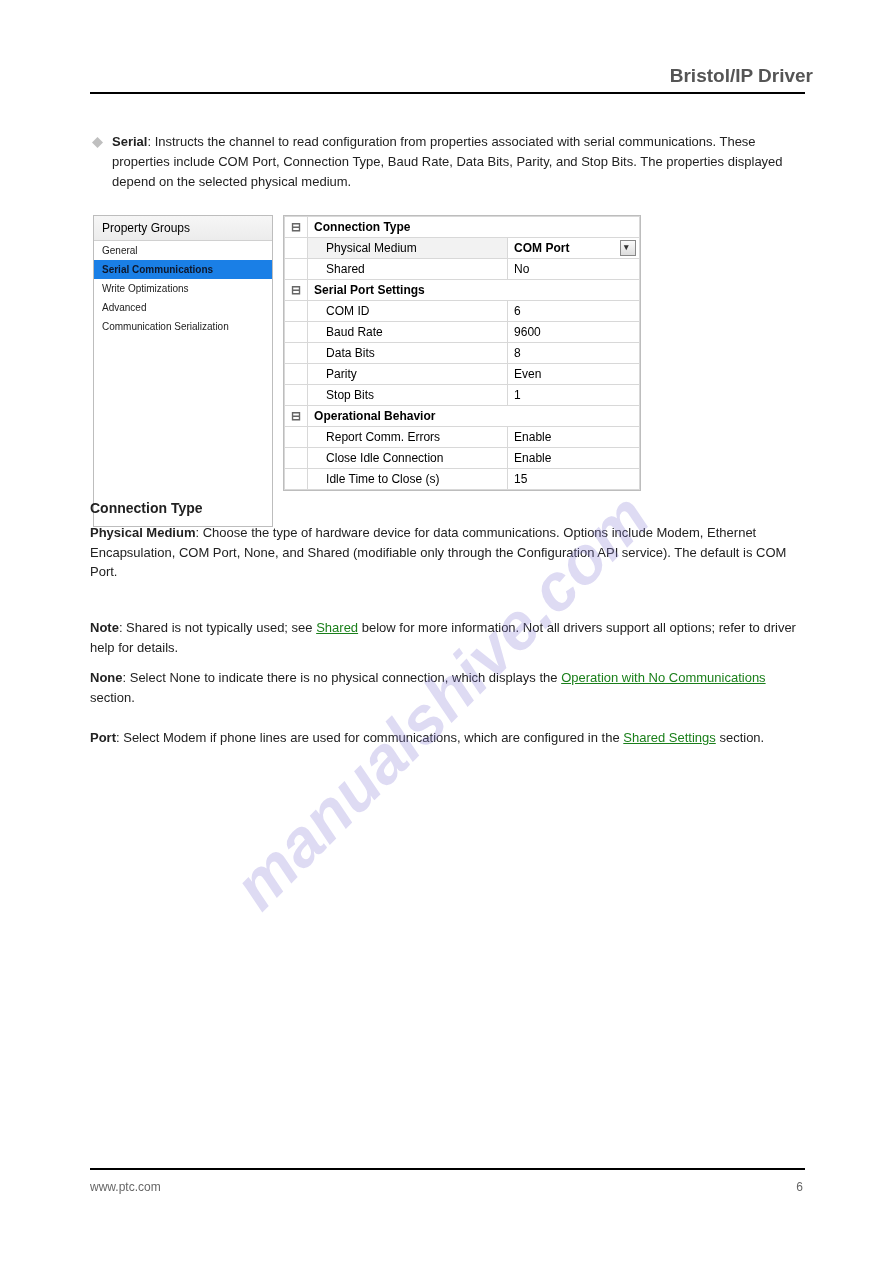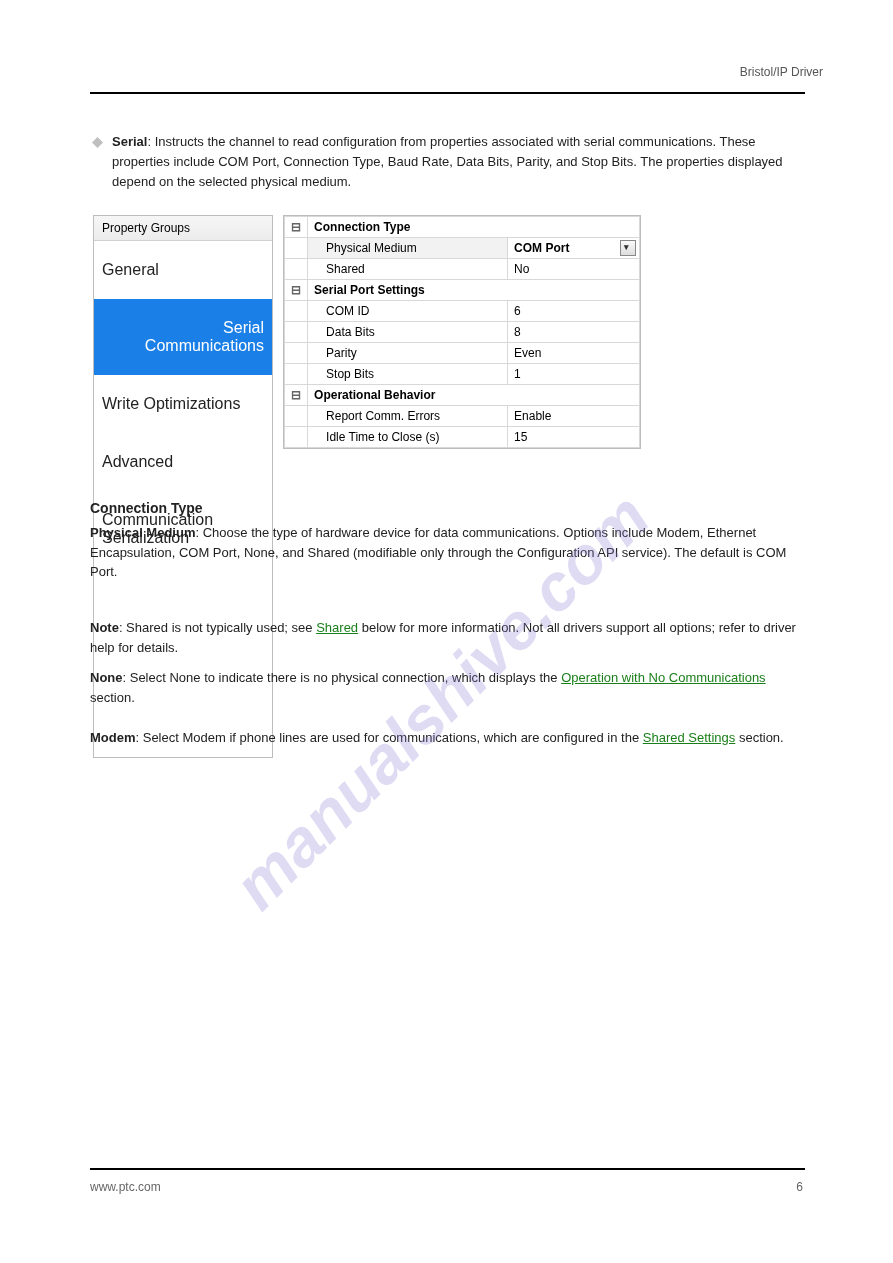--- a/index.html
+++ b/index.html
@@ -8,21 +8,21 @@
   height: 1263px;
   background: #fff;
   font-family: Arial, Helvetica, sans-serif;
   font-size: 13px;
   color: #000;
   position: relative;
   overflow: hidden;
 }
 .hr-top { position: absolute; top: 92px; left: 90px; width: 715px; height: 2px; background: #000; }
 .hr-bottom { position: absolute; top: 1168px; left: 90px; width: 715px; height: 2px; background: #000; }
-.page-header { position: absolute; top: 65px; left: 108px; width: 715px; font-size: 12px; color: #555; }
+.page-header { position: absolute; top: 65px; left: 98px; width: 715px; font-size: 19px; color: #555; font-weight: bold; }
 .page-header .right { float: right; }
 .pagenum { position: absolute; top: 1180px; right: 90px; font-size: 12px; color: #666; }
 .footer-url { position: absolute; top: 1180px; left: 90px; font-size: 12px; color: #666; }
 .bullet { position: absolute; top: 137px; left: 92px; width: 11px; height: 11px; }
 .bullet svg { display: block; }
 .lead { position: absolute; top: 132px; left: 112px; width: 692px; line-height: 1.55; color: #222; }
 .lead b { font-weight: bold; }
 .figure { position: absolute; top: 215px; left: 93px; width: 548px; }
 .figure table { border-collapse: collapse; }
 .sidebar {
@@ -30,22 +30,22 @@
   width: 180px;
   border: 1px solid #bdbdbd;
   background: #fff;
 }
 .sidebar .hdr {
   background: linear-gradient(#f6f6f6, #ececec);
   border-bottom: 1px solid #d0d0d0;
   padding: 5px 8px;
   font-size: 12px;
 }
-.sidebar .item { padding: 20px 8px; font-size: 16px; cursor: default; color: #222; }
-.sidebar .item.selected { background: #1a7fe6; color: #ffffff; font-weight: normal; text-align: right; }
+.sidebar .item { padding: 4px 8px; font-size: 10px; cursor: default; color: #222; }
+.sidebar .item.selected { background: #1a7fe6; color: #0f172a; font-weight: bold; }
 .grid {
   margin-left: 190px;
   border: 1px solid #bdbdbd;
   background: #fff;
 }
 .grid table { width: 100%; border-collapse: collapse; }
 .grid td {
   border: 1px solid #d8d8d8;
   padding: 3px 6px;
   font-size: 12px;
@@ -128,20 +128,25 @@
             <td class="tog">⊟</td>
             <td colspan="2">Serial Port Settings</td>
           </tr>
       <tr>
             <td class="tog"></td>
             <td class="k">COM ID</td>
             <td class="v">6</td>
           </tr>
       <tr>
             <td class="tog"></td>
+            <td class="k">Baud Rate</td>
+            <td class="v">9600</td>
+          </tr>
+      <tr>
+            <td class="tog"></td>
             <td class="k">Data Bits</td>
             <td class="v">8</td>
           </tr>
       <tr>
             <td class="tog"></td>
             <td class="k">Parity</td>
             <td class="v">Even</td>
           </tr>
       <tr>
             <td class="tog"></td>
@@ -149,20 +154,25 @@
             <td class="v">1</td>
           </tr>
 
       <tr class="section">
             <td class="tog">⊟</td>
             <td colspan="2">Operational Behavior</td>
           </tr>
       <tr>
             <td class="tog"></td>
             <td class="k">Report Comm. Errors</td>
+            <td class="v">Enable</td>
+          </tr>
+      <tr>
+            <td class="tog"></td>
+            <td class="k">Close Idle Connection</td>
             <td class="v">Enable</td>
           </tr>
       <tr>
             <td class="tog"></td>
             <td class="k">Idle Time to Close (s)</td>
             <td class="v">15</td>
           </tr>
     </tbody>
       </table>
   </div>
@@ -180,21 +190,21 @@
   <p>
     <span class="bold">Note</span><span>: Shared is not typically used; see </span><span class="link">Shared</span><span> below for more information. Not all drivers support all options; refer to driver help for details.</span>
   </p>
   <p style="margin-top:11px">
     <span class="bold">None</span><span>: Select None to indicate there is no physical connection, which displays the </span><span class="link">Operation with No Communications</span><span> section.</span>
   </p>
 </div>
 
 <div class="body-text sec4">
   <p style="margin-top:8px">
-    <span class="bold">Modem</span><span>: Select Modem if phone lines are used for communications, which are configured in the </span><span class="link">Shared Settings</span><span> section.</span>
+    <span class="bold">Port</span><span>: Select Modem if phone lines are used for communications, which are configured in the </span><span class="link">Shared Settings</span><span> section.</span>
   </p>
 </div>
 
 <div class="watermark">
   <svg viewBox="0 0 650 650">
     <text x="325" y="325" text-anchor="middle" dominant-baseline="middle" font-family="Arial" font-size="66" font-style="italic" font-weight="bold" fill="#8a7fd6" transform="rotate(-45 325 325)">manualshive.com</text>
   </svg>
 </div>
 
 <div class="hr-bottom"></div>

